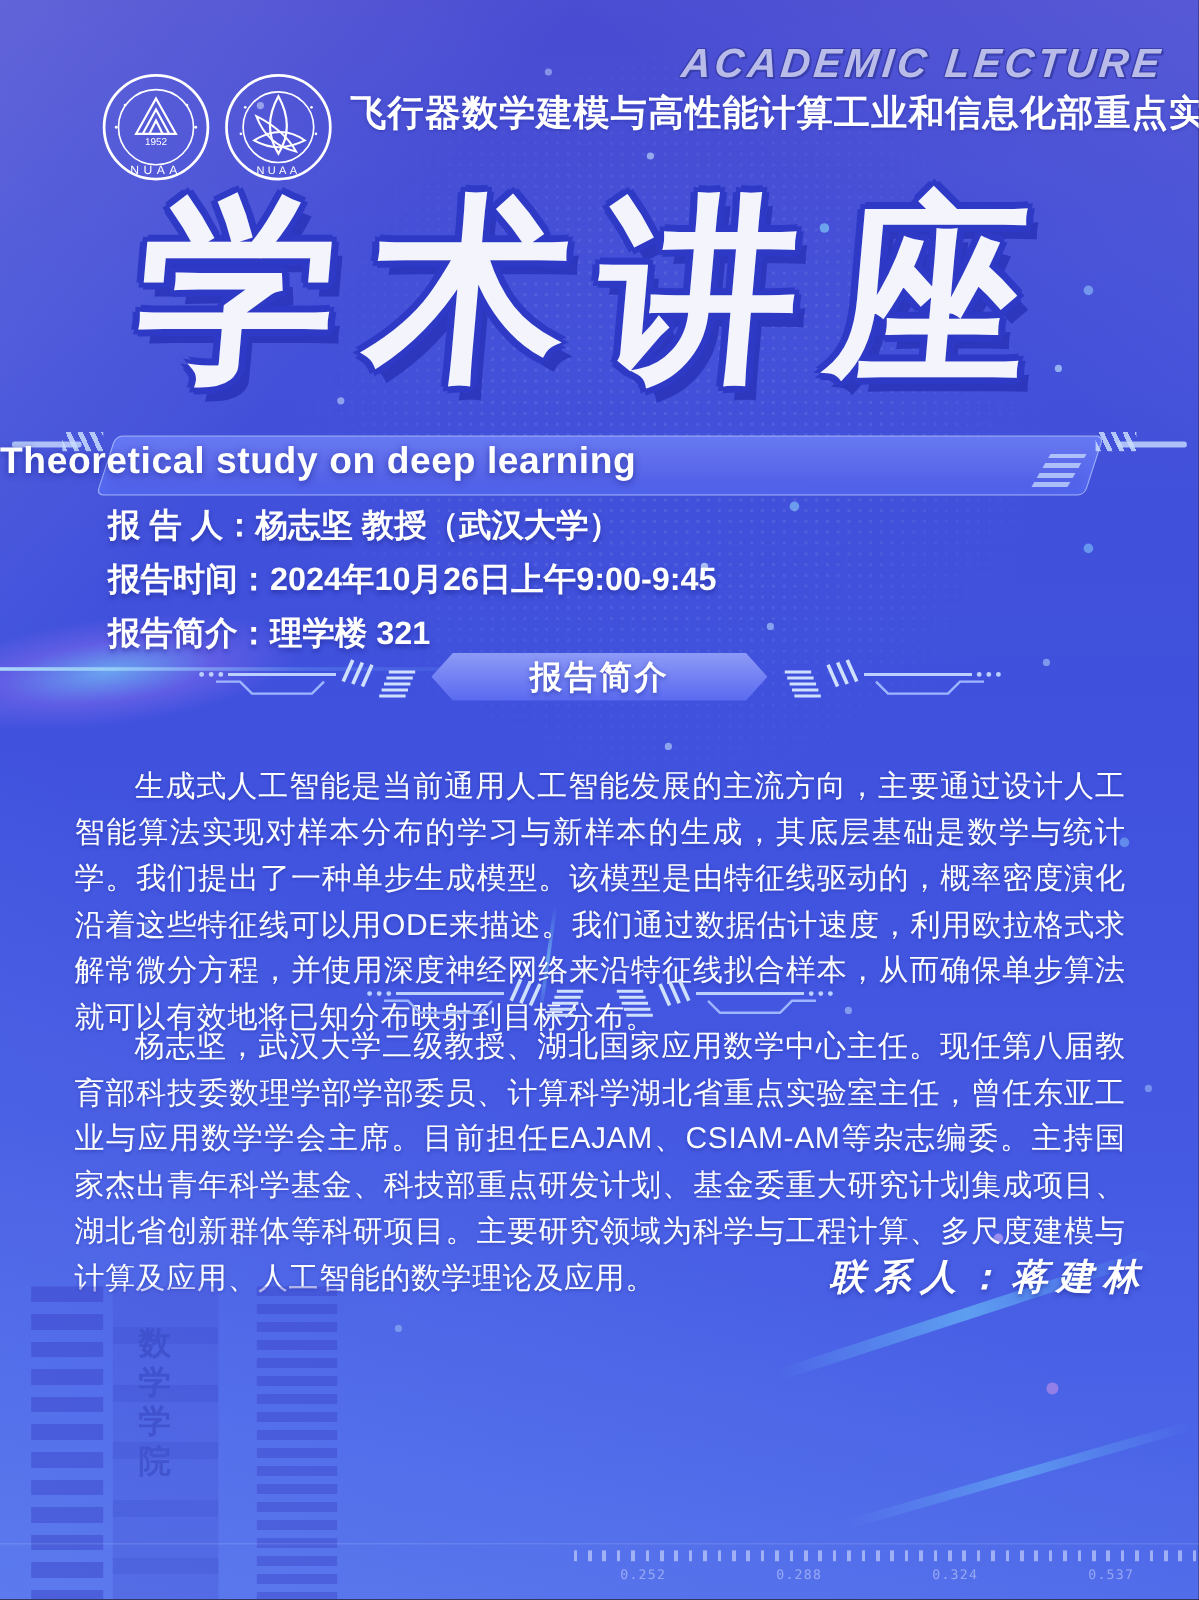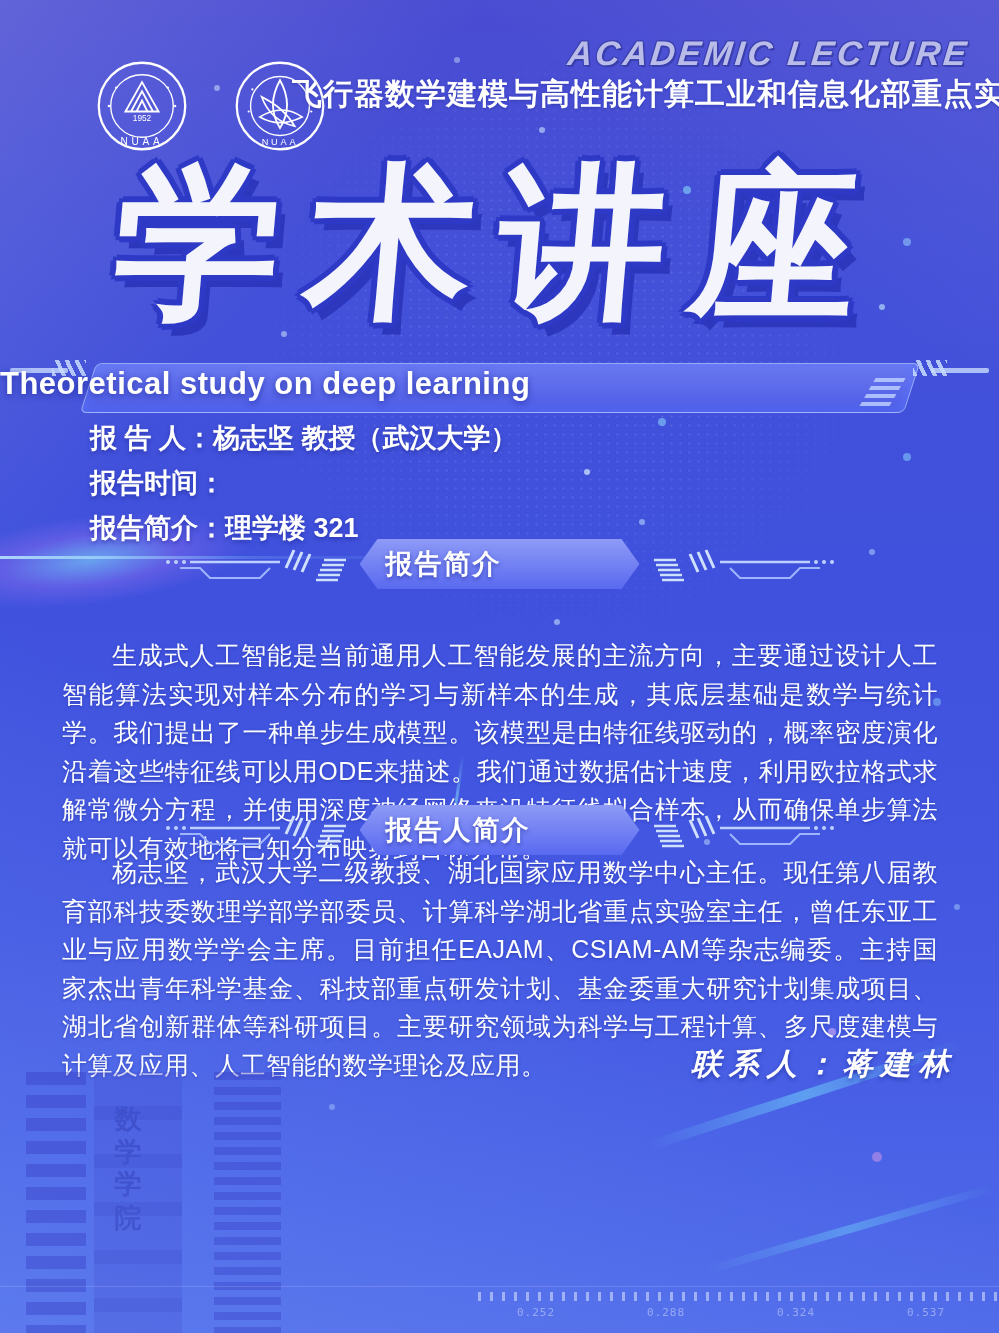--- a/index.html
+++ b/index.html
@@ -58,21 +58,21 @@
       455px 58px 0 1px rgba(210,230,255,.45),
       685px 188px 0 2px rgba(140,230,255,.55),
       282px 332px 0 1px rgba(220,240,255,.5);}
   
   .academic-lecture{
     position:absolute;top:34px;right:30px;
     font-size:34px;font-weight:bold;font-style:italic;letter-spacing:3px;
     color:#b9bce8;transform:skewX(-6deg);
     text-shadow:2px 2px 0 #3a3fae,-1px -1px 0 #3a3fae,1px -1px 0 #3a3fae,-1px 1px 0 #3a3fae;
   }
-  .logo-row{position:absolute;left:96px;top:60px;display:flex;align-items:flex-start;gap:36px;}
+  .logo-row{position:absolute;left:84px;top:60px;display:flex;align-items:flex-start;}
   .logo{width:92px;height:92px;margin-right:10px;}
   .lab-names{position:absolute;left:292px;top:74px;width:650px;}
   .lab-zh{font-size:30px;font-weight:bold;letter-spacing:1px;white-space:nowrap;text-shadow:0 1px 3px rgba(30,40,150,.5);}
   .lab-en{margin-top:12px;font-size:16px;font-weight:400;letter-spacing:.2px;color:#eef0ff;white-space:nowrap;}
   
   .big-title{
     position:absolute;left:0;top:152px;width:100%;
     text-align:center;font-size:166px;line-height:1.1;font-weight:900;
     letter-spacing:26px;color:#f4f5fc;transform:skewX(-5deg);
     text-shadow:
@@ -106,22 +106,22 @@
   
   .info-block{position:absolute;left:90px;top:420px;}
   .info-row{display:flex;margin-bottom:9px;font-size:27px;font-weight:bold;
     text-shadow:0 2px 4px rgba(25,35,140,.55);}
   .info-row .label{white-space:pre;}
   .info-row .value{white-space:pre;}
   
   .section-header{position:absolute;left:0;width:100%;height:56px;display:flex;align-items:center;justify-content:center;}
   .sec1{top:536px;} .sec2{top:802px;}
   .section-pill{
-    position:relative;min-width:228px;height:50px;padding:0 26px;
-    display:flex;align-items:center;justify-content:flex-start;
+    position:relative;min-width:228px;height:40px;padding:0 26px;
+    display:flex;align-items:center;justify-content:center;
     background:linear-gradient(180deg,#8d9af6,#5a6af0);
     clip-path:polygon(18px 0,calc(100% - 18px) 0,100% 50%,calc(100% - 18px) 100%,18px 100%,0 50%);
     box-shadow:0 0 18px rgba(120,150,255,.8);
   }
   .section-pill .txt{font-size:27px;font-weight:bold;letter-spacing:2px;color:#fff;
     text-shadow:0 2px 4px rgba(30,40,150,.6);}
   .sec-decor{width:250px;height:44px;flex:0 0 auto;}
   .sec-decor.right{transform:scaleX(-1);}
   
   .para{
@@ -222,20 +222,21 @@
     <div class="hud-stack r2"></div>
   </div>
 
   <div class="info-block">
     <div class="info-row">
       <span class="label">报 告 人：</span>
       <span class="value">杨志坚 教授（武汉大学）</span>
     </div>
     <div class="info-row">
       <span class="label">报告时间：</span>
+      <span class="value">2024年10月26日上午9:00-9:45</span>
     </div>
     <div class="info-row">
       <span class="label">报告简介：</span>
       <span class="value">理学楼 321</span>
     </div>
   </div>
 
   <div class="section-header sec1">
     <svg class="sec-decor" viewBox="0 0 250 44">
       <circle cx="58" cy="20" r="2" fill="#bcd1ff"></circle>
@@ -265,23 +266,20 @@
   <div class="section-header sec2">
     <svg class="sec-decor" viewBox="0 0 250 44">
       <circle cx="58" cy="20" r="2" fill="#bcd1ff"></circle>
         <circle cx="66" cy="20" r="2" fill="#bcd1ff"></circle>
         <circle cx="74" cy="20" r="2" fill="#bcd1ff"></circle>
       <line x1="80" y1="20" x2="170" y2="20" stroke="#bcd1ff" stroke-width="2.5"></line>
       <path d="M70 26 L90 26 L100 36 L150 36 L160 26" fill="none" stroke="#9fb6ff" stroke-width="2"></path>
       <path d="M176 26 L184 8 M184 28 L192 10 M192 30 L200 12" stroke="#cfe0ff" stroke-width="3"></path>
       <path d="M214 18 h22 M212 23 h22 M210 28 h22 M208 33 h22 M206 38 h22" stroke="#cfe0ff" stroke-width="2.5"></path>
     </svg>
-    <div class="section-pill">
-      <span class="txt">报告人简介</span>
-    </div>
     <svg class="sec-decor right" viewBox="0 0 250 44">
       <circle cx="58" cy="20" r="2" fill="#bcd1ff"></circle>
         <circle cx="66" cy="20" r="2" fill="#bcd1ff"></circle>
         <circle cx="74" cy="20" r="2" fill="#bcd1ff"></circle>
       <line x1="80" y1="20" x2="170" y2="20" stroke="#bcd1ff" stroke-width="2.5"></line>
       <path d="M70 26 L90 26 L100 36 L150 36 L160 26" fill="none" stroke="#9fb6ff" stroke-width="2"></path>
       <path d="M176 26 L184 8 M184 28 L192 10 M192 30 L200 12" stroke="#cfe0ff" stroke-width="3"></path>
       <path d="M214 18 h22 M212 23 h22 M210 28 h22 M208 33 h22 M206 38 h22" stroke="#cfe0ff" stroke-width="2.5"></path>
     </svg>
   </div>

